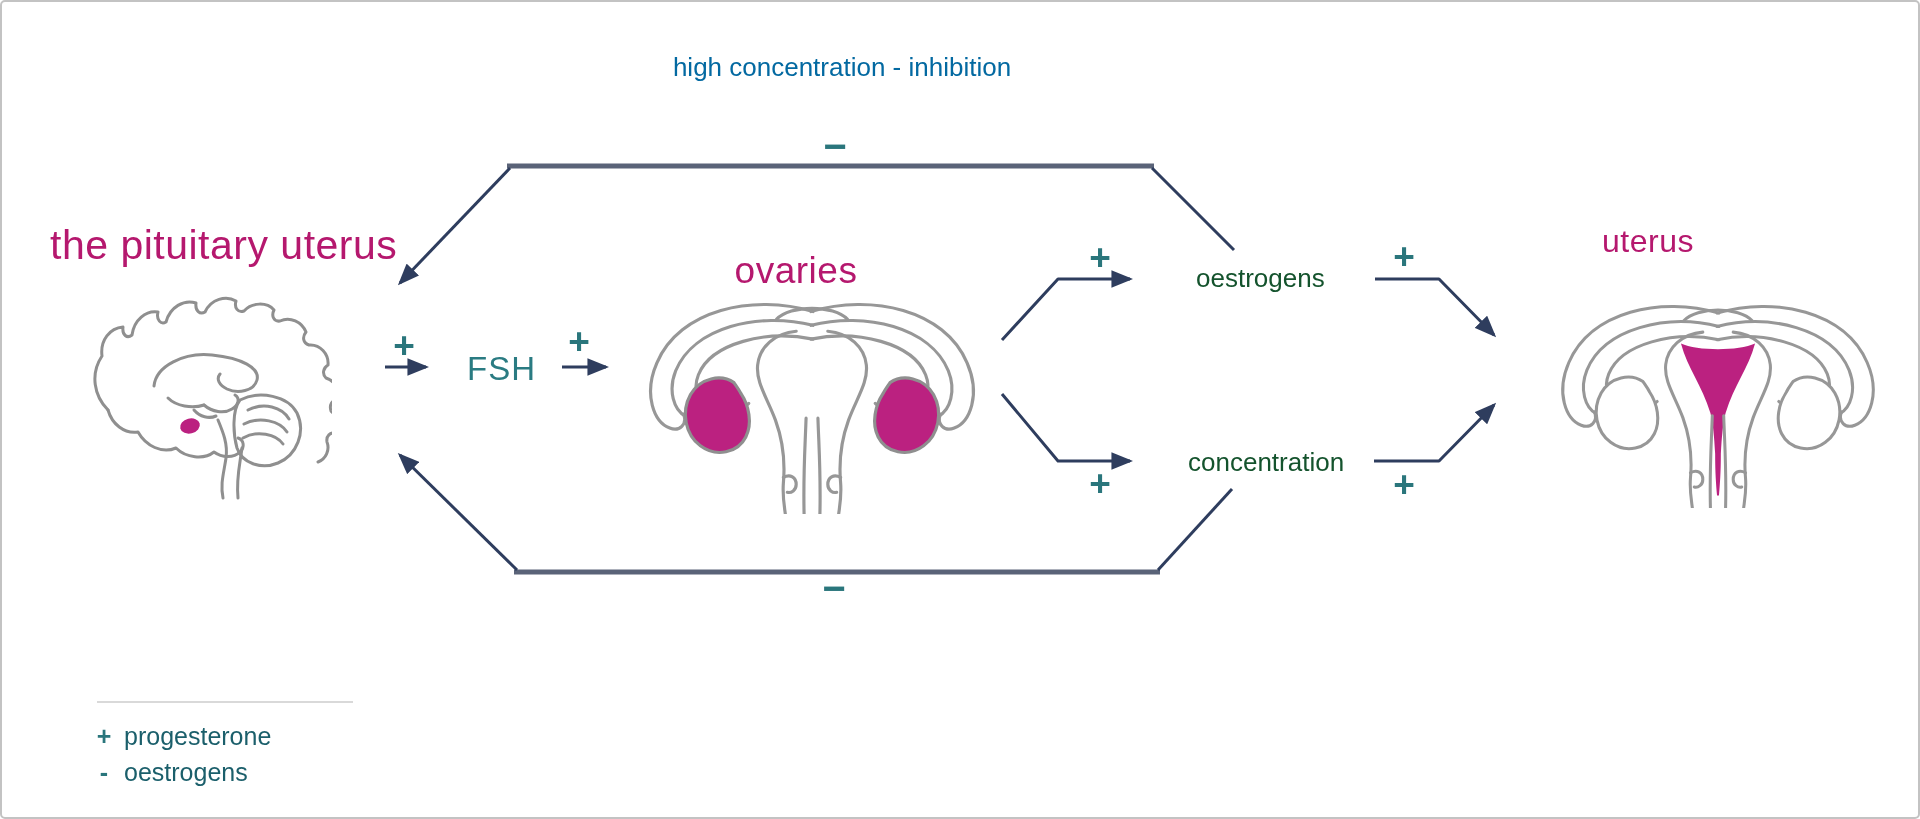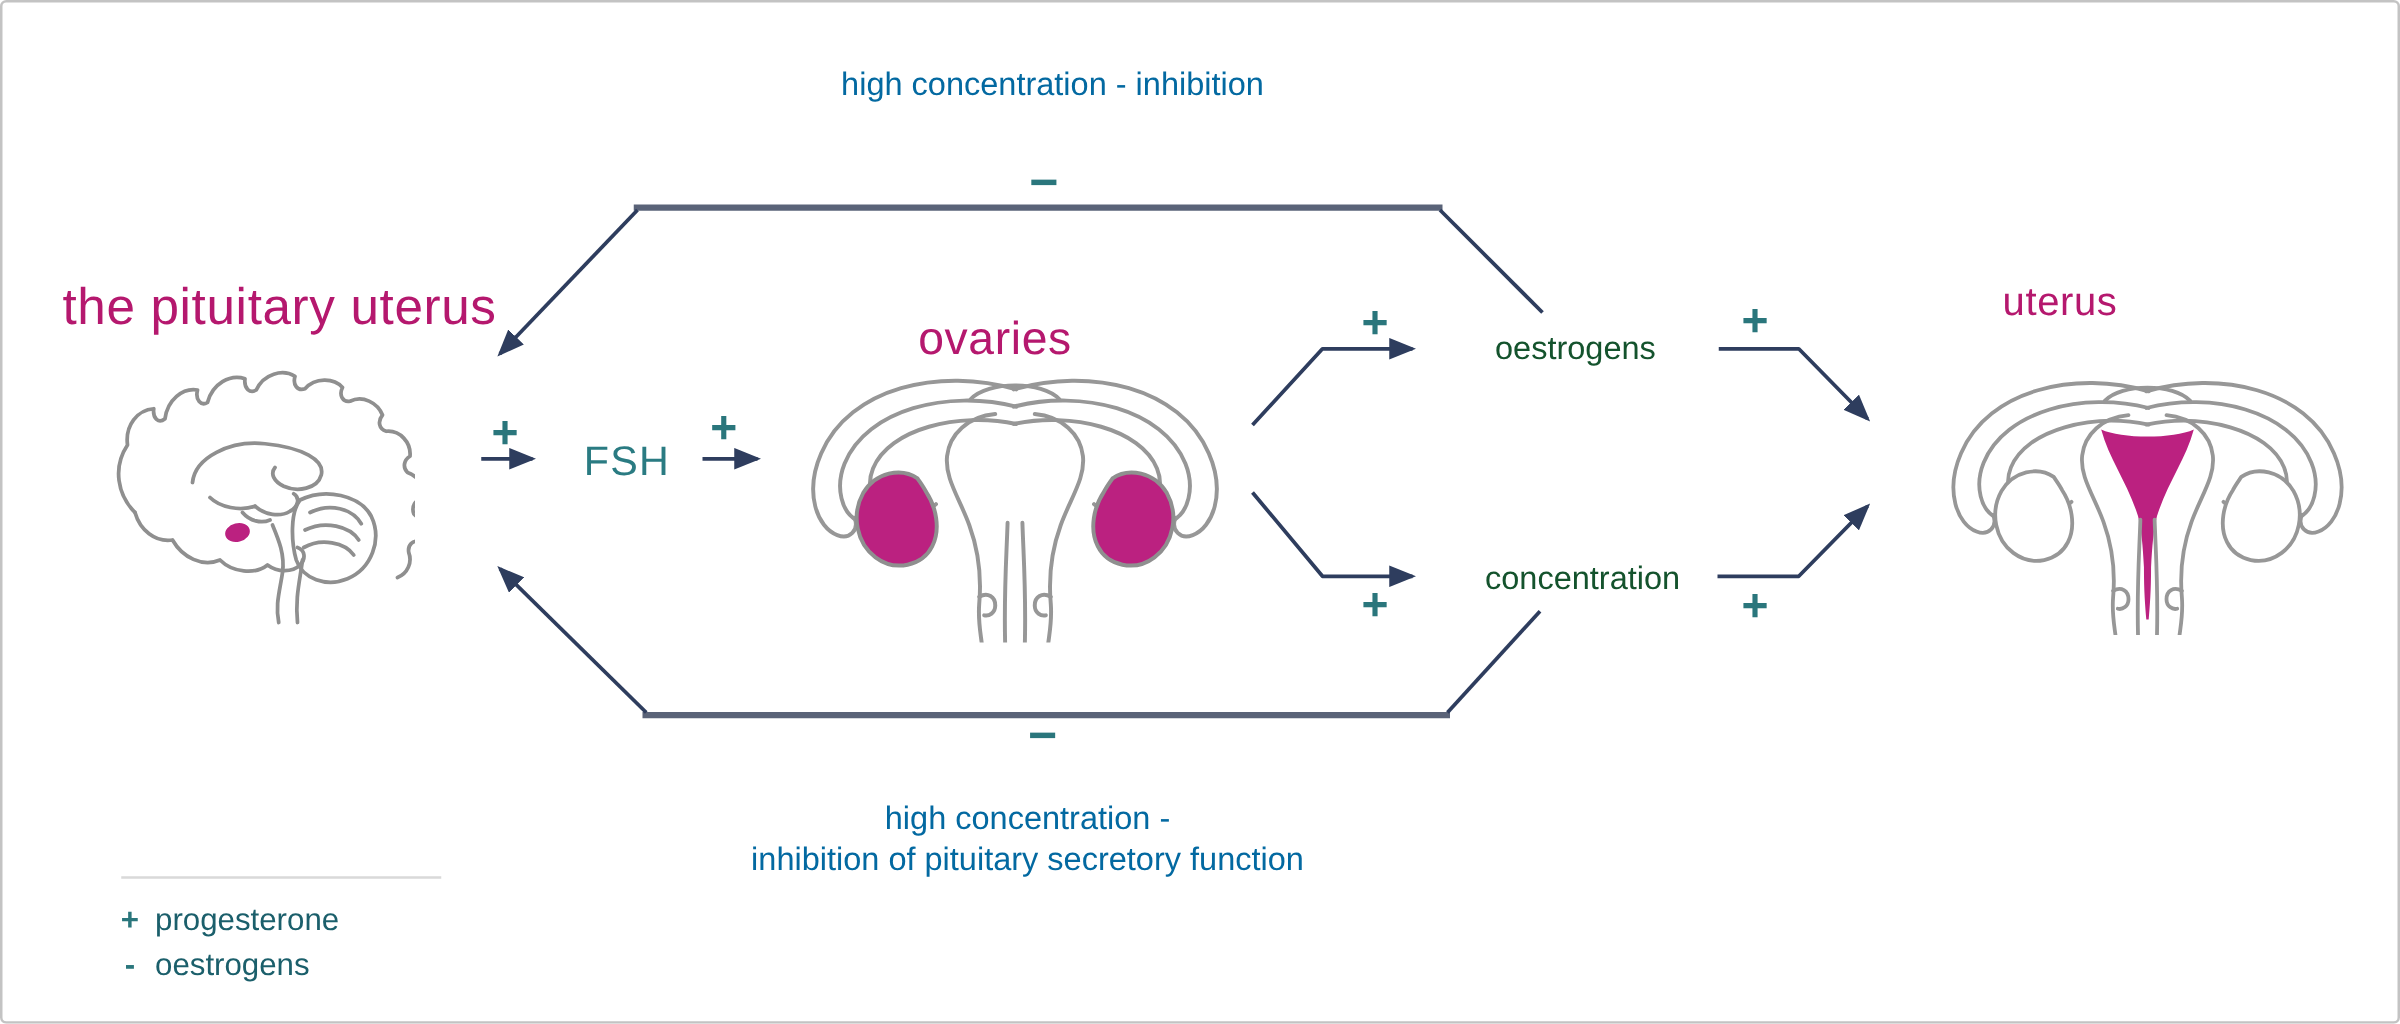--- a/index.html
+++ b/index.html
@@ -64,24 +64,20 @@
 
     <path class="arrow-thick" d="M 512,570 H 1158"></path>
     <path class="arrow-thin" d="M 1156,568 L 1230,487"></path>
     <path class="arrow-thin" d="M 515,568 L 398,453" marker-end="url(#ah)"></path>
   </svg>
 
   <div class="abs annotation" style="left:540px;top:49px;width:600px;">
     <div>high concentration - inhibition</div>
   </div>
 
-  <div class="abs annotation" style="left:520px;top:636px;width:600px;">
-    <div>high concentration -</div>
-    <div>inhibition of pituitary secretory function</div>
-  </div>
 
   <div class="abs node-label" style="left:48px;top:220px;font-size:41px;">the pituitary uterus</div>
   <div class="abs node-label center-text" style="left:644px;top:221px;width:300px;font-size:37px;margin-top:27px;">ovaries</div>
   <div class="abs node-label center-text" style="left:1496px;top:221px;width:300px;font-size:32px;">uterus</div>
 
   <div class="abs fsh-label" style="left:465px;top:348px;">FSH</div>
   <div class="abs hormone-label" style="left:1194px;top:261px;">oestrogens</div>
   <div class="abs hormone-label" style="left:1186px;top:445px;">concentration</div>
 
   <span class="sign" style="left:402px;top:345px;">+</span>

